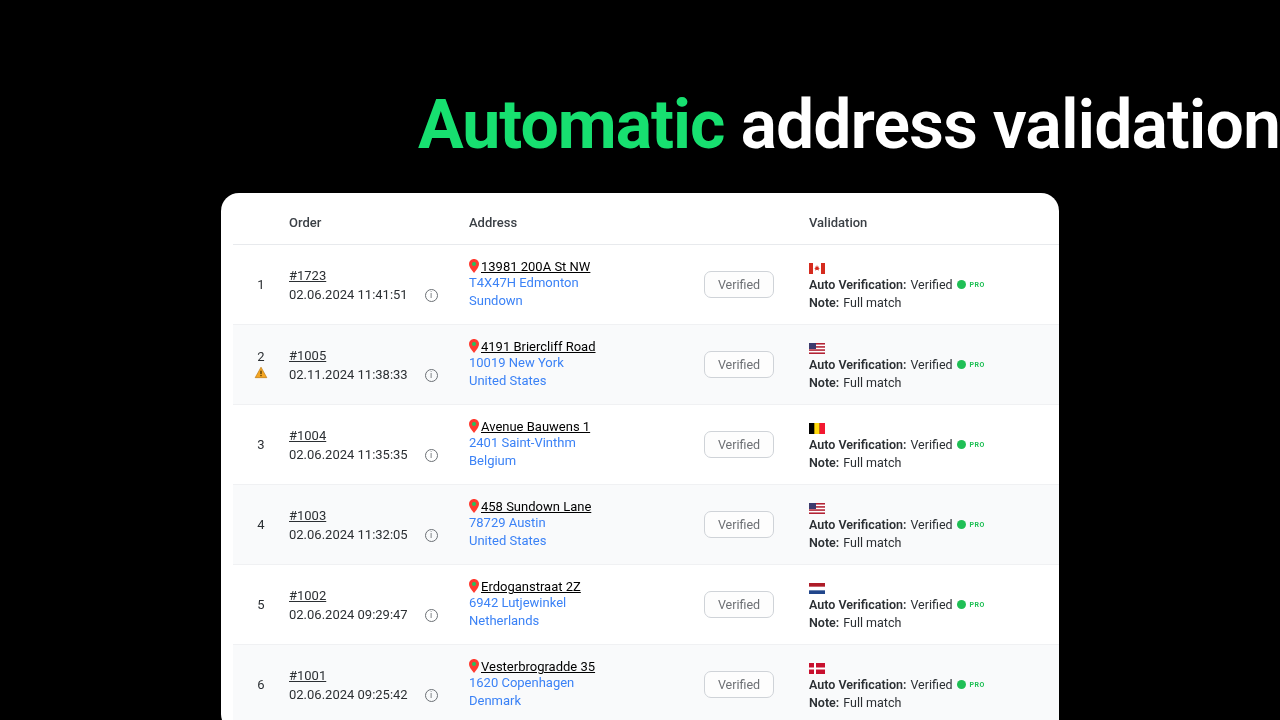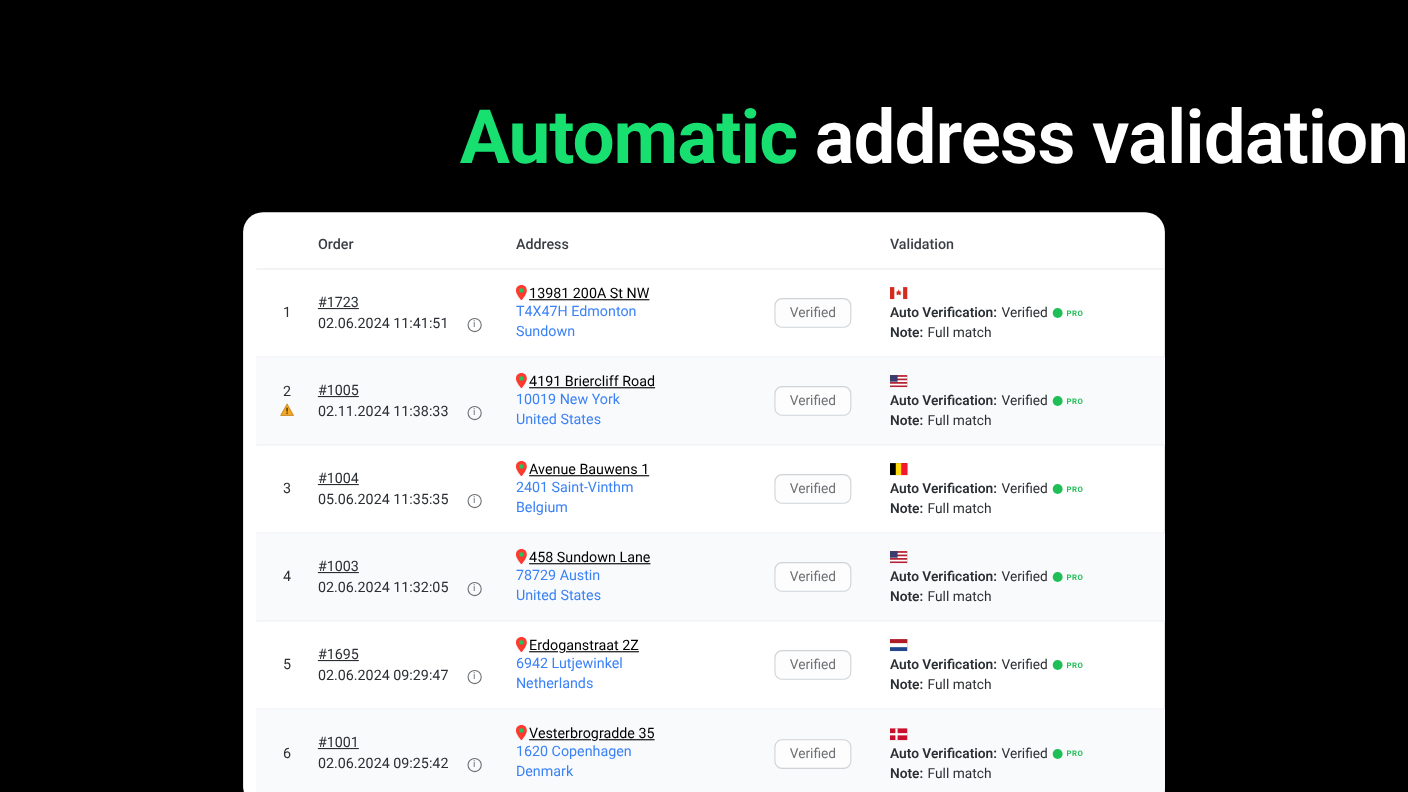--- a/index.html
+++ b/index.html
@@ -224,21 +224,21 @@
             </div><div class="valid-line">
               <strong>Note:</strong>
               <span>Full match</span>
             </div></td>
         </tr>
         <tr>
           <td class="idx-cell"><span class="idx-stack">
               <span>3</span>
             </span></td>
           <td><a class="order-link" href="#">#1004</a><div class="order-date">
-              <span>05.06.2024 11:35:35</span>
+              <span>02.06.2024 11:35:35</span>
               <span class="info-icon">i</span>
             </div></td>
           <td>
             <div><span class="pin-icon"><svg viewBox="0 0 10 14">
                   <path d="M5 0C2.2 0 0 2.2 0 5c0 3.5 5 9 5 9s5-5.5 5-9C10 2.2 7.8 0 5 0z" fill="#ff3b30"></path>
                   <circle cx="5" cy="5" r="2" fill="#22c55e"></circle>
                 </svg></span><a href="#" class="addr-link">Avenue Bauwens 1</a></div>
             <div class="addr-sub">2401 Saint-Vinthm</div>
             <div class="addr-sub">Belgium</div>
           </td>
@@ -281,21 +281,21 @@
               <span class="pro-tag">PRO</span>
             </div><div class="valid-line">
               <strong>Note:</strong>
               <span>Full match</span>
             </div></td>
         </tr>
         <tr>
           <td class="idx-cell"><span class="idx-stack">
               <span>5</span>
             </span></td>
-          <td><a class="order-link" href="#">#1695</a><div class="order-date">
+          <td><a class="order-link" href="#">#1002</a><div class="order-date">
               <span>02.06.2024 09:29:47</span>
               <span class="info-icon">i</span>
             </div></td>
           <td>
             <div><span class="pin-icon"><svg viewBox="0 0 10 14">
                   <path d="M5 0C2.2 0 0 2.2 0 5c0 3.5 5 9 5 9s5-5.5 5-9C10 2.2 7.8 0 5 0z" fill="#ff3b30"></path>
                   <circle cx="5" cy="5" r="2" fill="#22c55e"></circle>
                 </svg></span><a href="#" class="addr-link">Erdoganstraat 2Z</a></div>
             <div class="addr-sub">6942 Lutjewinkel</div>
             <div class="addr-sub">Netherlands</div>

